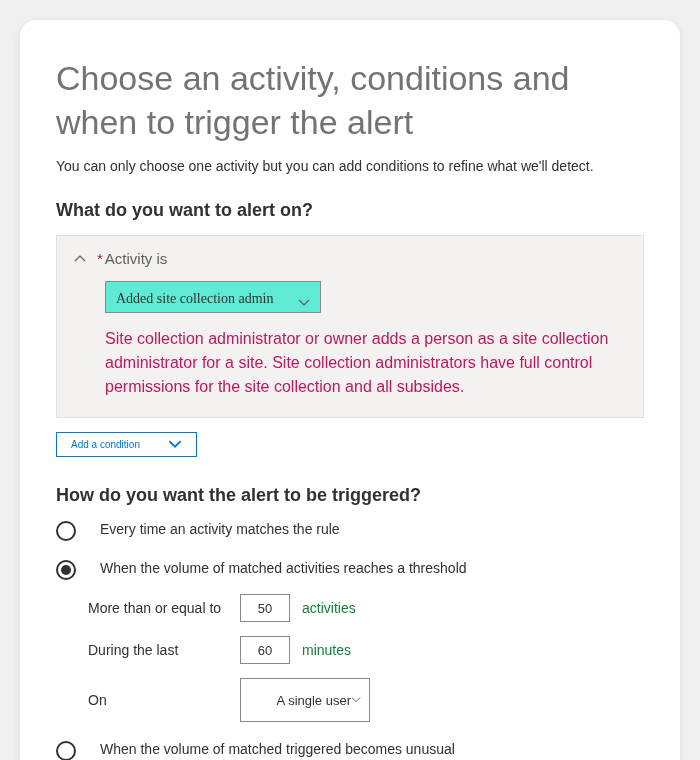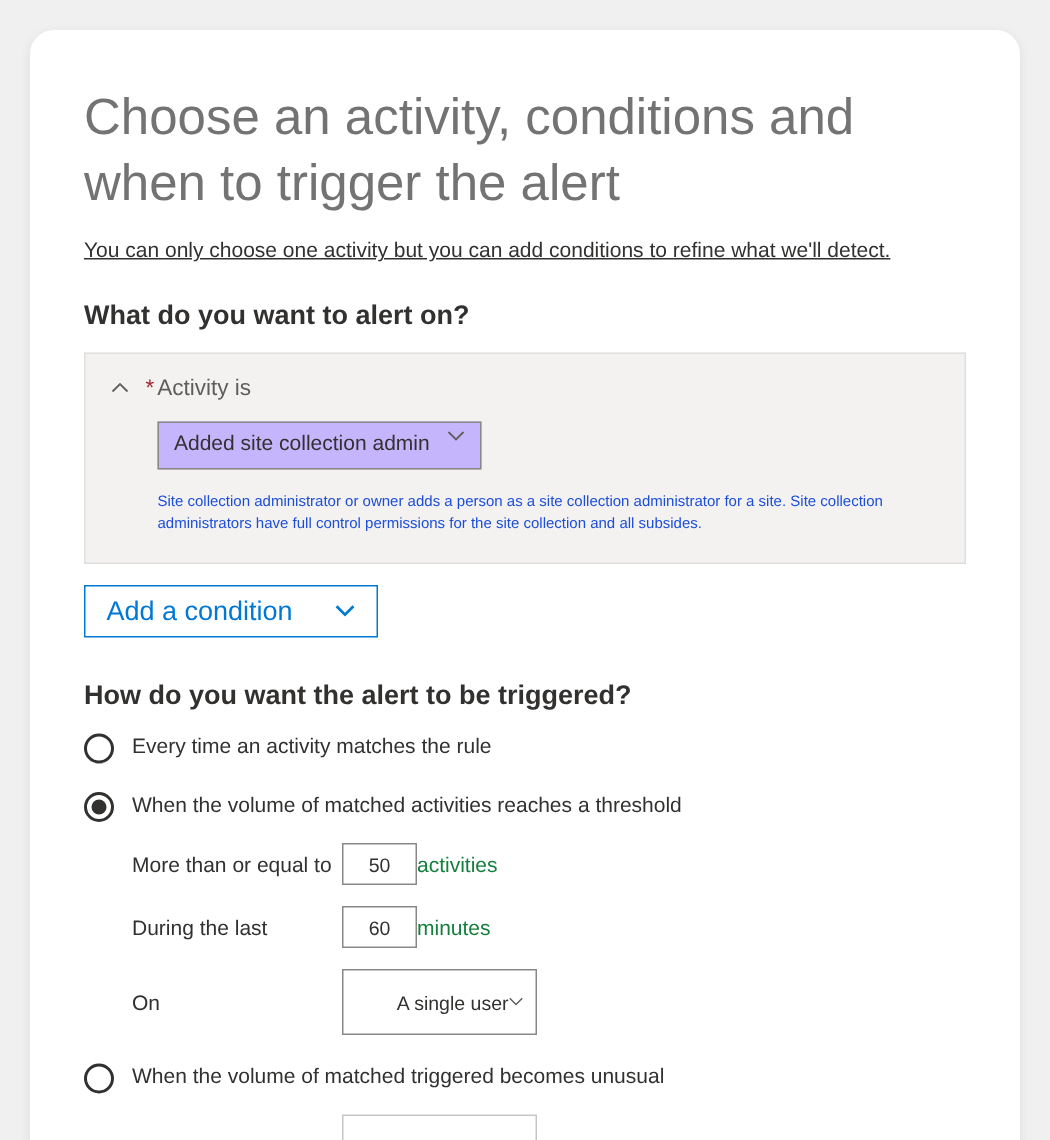--- a/index.html
+++ b/index.html
@@ -23,21 +23,20 @@
       font-size: 34px;
       font-weight: 400;
       color: #737373;
       line-height: 1.3;
       margin-bottom: 14px;
     }
     .page-subtitle {
       font-size: 14px;
       color: #323130;
       margin-bottom: 26px;
-      text-decoration: underline;
     }
     .section-heading {
       font-size: 18px;
       font-weight: 700;
       color: #323130;
       margin-bottom: 14px;
     }
     .activity-box {
       background: #f3f2f1;
       border: 1px solid #e1dfdd;
@@ -65,62 +64,63 @@
     }
     .activity-label {
       font-size: 15px;
       color: #605e5c;
     }
     .activity-content {
       padding-left: 38px;
     }
     .dropdown {
       display: inline-flex;
-      align-items: flex-start;
+      align-items: flex-end;
       justify-content: space-between;
-      background: #c4b5fd;
+      background: #5eead4;
       border: 1px solid #8a8886;
       padding: 5px 10px;
       min-width: 216px;
       height: 32px;
       cursor: pointer;
       font-size: 14px;
       color: #323130;
+      font-family: Liberation Serif, serif;
     }
     .dropdown .chevron-down {
       margin-left: 10px;
     }
     .activity-desc {
       margin-top: 14px;
-      font-size: 10px;
-      color: #1d4ed8;
+      font-size: 16px;
+      color: #be185d;
       line-height: 1.5;
       max-width: 510px;
     }
     .add-condition-btn {
       display: inline-flex;
       align-items: center;
       gap: 28px;
       border: 1px solid #0078d4;
       background: #fff;
       color: #0078d4;
       padding: 6px 14px;
-      font-size: 18px;
+      font-size: 10px;
       cursor: pointer;
       margin-bottom: 28px;
     }
     .radio-group {
       display: flex;
       flex-direction: column;
       gap: 18px;
     }
     .radio-row {
       display: flex;
       align-items: flex-start;
-      gap: 12px;
+      gap: 24px;
       cursor: pointer;
     }
     .radio-circle {
       width: 20px;
       height: 20px;
       border: 2px solid #323130;
       border-radius: 50%;
       display: inline-flex;
       align-items: center;
       justify-content: center;
@@ -142,21 +142,21 @@
     .sub-fields {
       display: flex;
       flex-direction: column;
       gap: 14px;
       padding-left: 32px;
       margin-top: 14px;
     }
     .field-row {
       display: flex;
       align-items: center;
-      gap: 0;
+      gap: 12px;
     }
     .field-label {
       width: 140px;
       font-size: 14px;
       color: #323130;
     }
     .num-input {
       width: 50px;
       height: 28px;
       border: 1px solid #8a8886;

